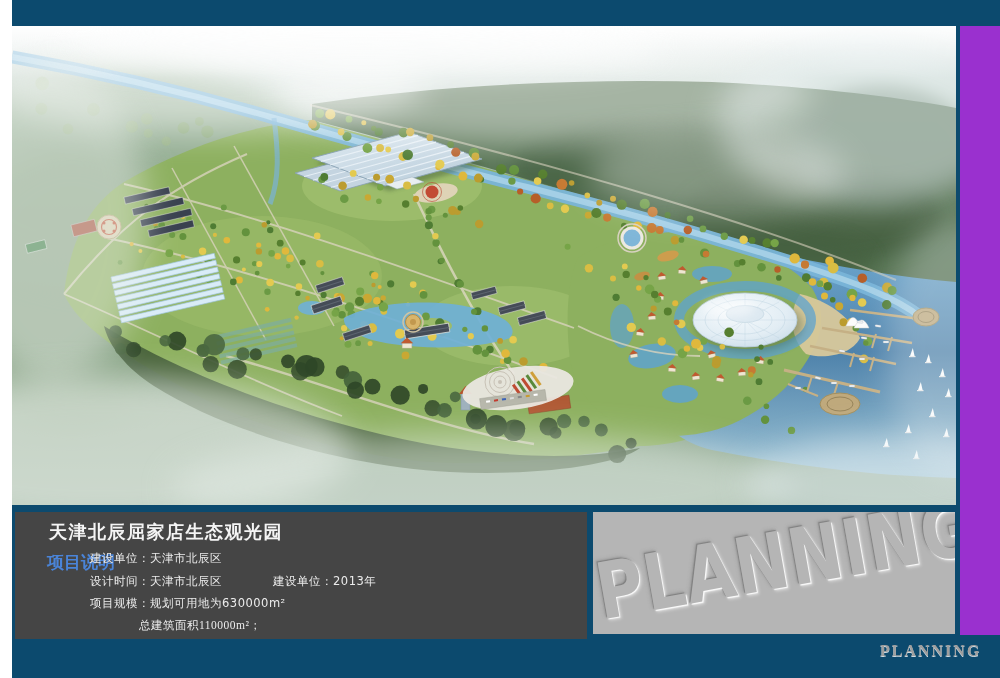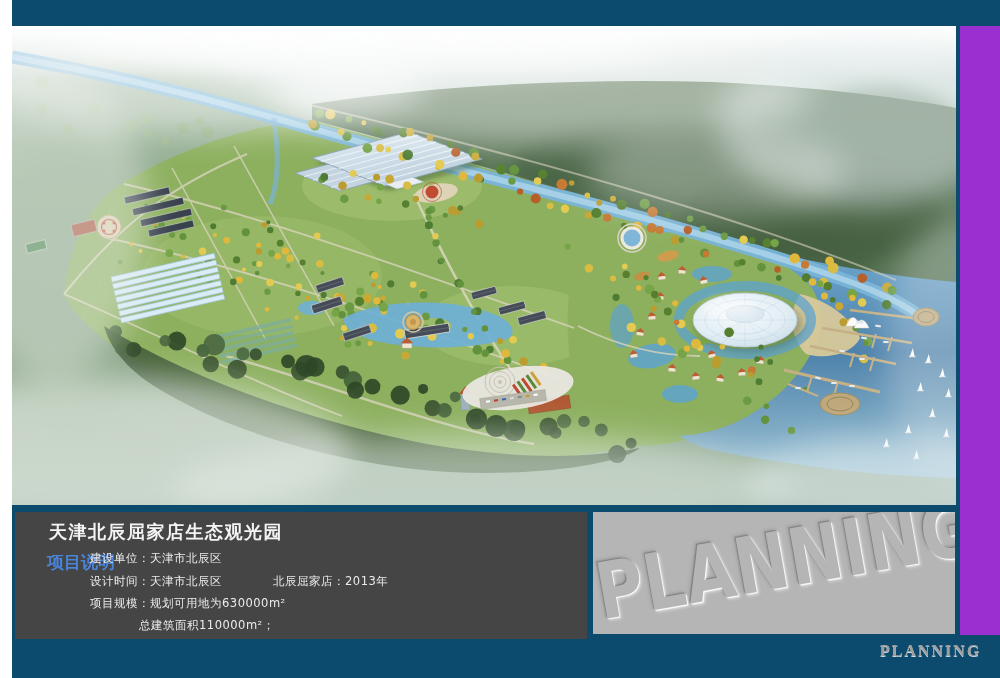--- a/index.html
+++ b/index.html
@@ -14,21 +14,21 @@
 
   .info-panel{position:absolute;left:3px;top:512px;width:572px;height:127px;background:#454545;}
   .ip-title{position:absolute;left:34px;top:8px;font-size:18px;font-weight:bold;color:#f4f4f4;
             letter-spacing:1.5px;white-space:nowrap;}
   .ip-label{position:absolute;left:32px;top:39px;font-size:17px;font-weight:bold;color:#4a84d8;white-space:nowrap;}
   .ip-row{position:absolute;font-size:11.5px;color:#ececec;white-space:nowrap;letter-spacing:0.5px;}
   .r1{left:75px;top:39px;}
   .r2{left:75px;top:62px;}
   .r2b{left:258px;top:62px;}
   .r3{left:75px;top:84px;text-align:center;}
-  .r4{left:124px;top:106px;}
+  .r4{left:124px;top:106px;font-family:Liberation Serif, serif;}
 
   .watermark-panel{position:absolute;left:581px;top:512px;width:362px;height:122px;background:#b5b5b5;overflow:hidden;}
   .emboss{position:absolute;left:4px;top:44px;font-size:64px;font-weight:bold;letter-spacing:1px;
           color:#b5b5b5;white-space:nowrap;transform-origin:0 50%;
           transform:rotate(-10deg) scaleY(1.22);
           text-shadow:1px 1px 1px rgba(255,255,255,.9), -1px -1px 1px rgba(110,110,110,.65),
                       2px 2px 3px rgba(255,255,255,.5), -2px -2px 3px rgba(120,120,120,.35);}
 
   .footer-logo{position:absolute;left:868px;top:642px;font-family:"Liberation Serif","DejaVu Serif",serif;
                font-weight:bold;font-size:16px;letter-spacing:2px;color:#9e9e9e;
@@ -716,21 +716,21 @@
     </svg>
   </div>
 
   <div class="accent-bar"></div>
 
   <div class="info-panel">
     <div class="ip-title">天津北辰屈家店生态观光园</div>
     <div class="ip-label">项目说明</div>
     <div class="ip-row r1">建设单位：天津市北辰区</div>
     <div class="ip-row r2">设计时间：天津市北辰区</div>
-    <div class="ip-row r2b">北辰屈家店：2013年</div>
+    <div class="ip-row r2b">建设单位：2013年</div>
     <div class="ip-row r3">项目规模：规划可用地为630000m²</div>
     <div class="ip-row r4">总建筑面积110000m²；</div>
   </div>
 
   <div class="watermark-panel">
     <span class="emboss">PLANNING</span>
   </div>
 
   <div class="footer-logo">PLANNING</div>
 

